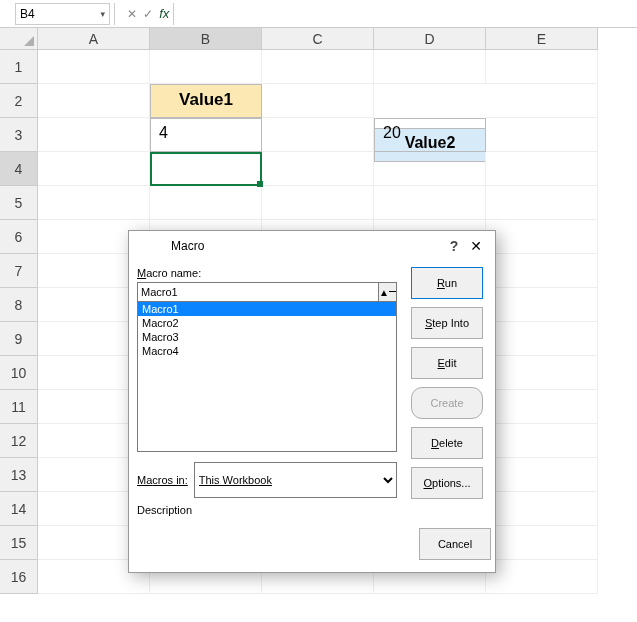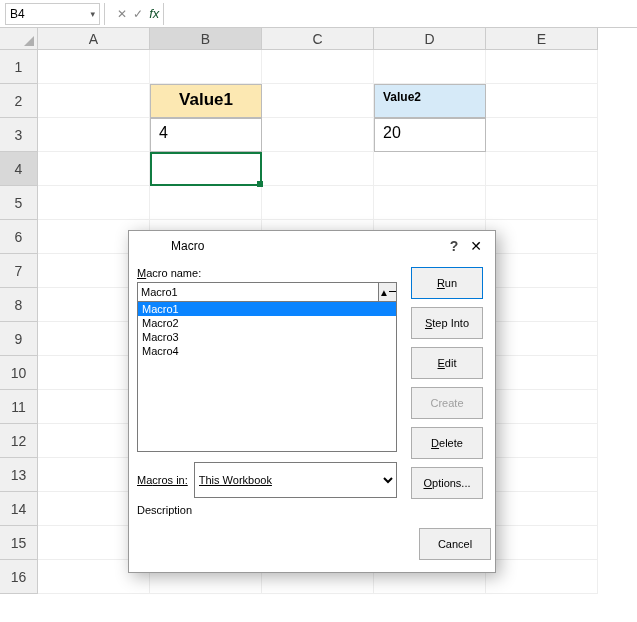--- a/index.html
+++ b/index.html
@@ -1,40 +1,40 @@
 <!DOCTYPE html>
 <html><head>
 <meta charset="utf-8">
 <style>
   * { box-sizing: border-box; margin: 0; padding: 0; font-family: "Segoe UI", Arial, sans-serif; }
   body { background: #fff; width: 637px; height: 622px; overflow: hidden; position: relative; }
   
   
   .formula-bar { display: flex; align-items: center; height: 28px; border-bottom: 1px solid #ccc; background: #fff; }
-  .name-box { width: 95px; height: 22px; border: 1px solid #ccc; margin-left: 5px; display: flex; align-items: center; padding: 0 4px; font-size: 12px; background: #fff; }
+  .name-box { width: 95px; height: 22px; border: 1px solid #ccc; margin-left: 15px; display: flex; align-items: center; padding: 0 4px; font-size: 12px; background: #fff; }
   .name-box-text { flex: 1; }
   .name-box-arrow { font-size: 9px; color: #555; cursor: pointer; }
   .fx-area { display: flex; align-items: center; margin-left: 8px; gap: 6px; }
   .fx-sep { width:1px;height:22px;background:#ccc;margin:0 4px;}
   .fx-btn { color: #888; font-size: 12px; cursor: pointer; font-style: normal; }
   .fx-label { font-style: italic; color: #14532d; font-size: 13px; cursor: pointer; }
   
   
   .sheet { position: relative; }
   .hdr-row { display: flex; height: 22px; }
   .corner { width: 38px; border-right: 1px solid #ccc; border-bottom: 1px solid #ccc; background: #f0f0f0; position: relative; }
   .corner::after { content:""; position:absolute; right:3px; bottom:3px; width:0;height:0;border-style:solid;border-width:0 0 10px 10px;border-color:transparent transparent #b0b0b0 transparent;}
   .col-hdr { width: 112px; text-align: center; font-size: 14px; color: #444; border-right: 1px solid #ccc; border-bottom: 1px solid #ccc; background: #f0f0f0; line-height: 22px; cursor: pointer; }
   .col-hdr.active { background: #d8d8d8; }
   .row { display: flex; height: 34px; }
   .row-hdr { width: 38px; text-align: center; font-size: 14px; color: #444; border-right: 1px solid #ccc; border-bottom: 1px solid #ccc; background: #f0f0f0; line-height: 34px; cursor: pointer; }
   .row-hdr.active { background: #d8d8d8; }
   .cell { width: 112px; height: 34px; border-right: 1px solid #eee; border-bottom: 1px solid #eee; font-size: 16px; padding: 5px 8px; cursor: cell; }
   .cell.header-orange { background: #fce8b2; border: 1px solid #bbb; font-weight: bold; text-align: center; font-size: 17px;}
-  .cell.header-blue { background: #d6eaf8; border: 1px solid #bbb; font-weight: bold; text-align: left; font-size: 12px;}
+  .cell.header-blue { background: #d6eaf8; border: 1px solid #bbb; font-weight: bold; text-align: center; font-size: 16px; margin-top: 44px;}
   .cell.boxed { border: 1px solid #bbb; }
   .cell.selected { border: 2px solid #107c41 !important; position: relative; }
   .cell.selected::after { content:""; position:absolute; right:-3px; bottom:-3px; width:6px;height:6px;background:#107c41;}
   
   
   .dialog { position: absolute; left: 128px; top: 230px; width: 368px; background: #fff; border: 1px solid #999; box-shadow: 4px 4px 16px rgba(0,0,0,0.3); font-size: 11px; }
   .dlg-title { display:flex; align-items:center; height:30px; padding: 0 8px; margin-left: 34px; }
   .dlg-title-text { flex:1; font-size: 12px; }
   .dlg-help { width:22px; text-align:center; font-size:14px; cursor:pointer; font-weight:bold;color:#444;}
   .dlg-close { width:22px; text-align:center; font-size:14px; cursor:pointer; }
@@ -46,21 +46,21 @@
   .scroll-top { width:18px; height:20px; border:1px solid #7a7a7a; display:flex;align-items:center;justify-content:center; font-size:10px; cursor:pointer; background:#efefef; border-left:none;}
   .macro-list { height:150px; border:1px solid #7a7a7a; border-top:none; font-size:11px; overflow:hidden; position:relative; }
   .macro-item { padding: 1px 4px; cursor:pointer; }
   .macro-item.sel { background:#0a84ff; color:#fff; }
   .macros-in { display:flex; align-items:center; margin-top:10px; gap:6px;text-decoration:underline;}
   .macros-in select { flex:1; height:36px; font-size:11px; border:1px solid #7a7a7a; background:#fff;}
   .desc { margin-top:6px; font-size:11px;}
   .dlg-right { width:72px; display:flex; flex-direction:column; gap:8px; }
   .dlg-btn { height:32px; border:1px solid #adadad; background:#f0f0f0; font-size:11px; cursor:pointer; }
   .dlg-btn.primary { border:1.5px solid #0078d7; }
-  .dlg-btn:disabled { color:#a0a0a0; cursor:default;}
+  .dlg-btn:disabled { color:#a0a0a0; cursor:default;border-radius:11px;}
   .dlg-footer { display:flex; justify-content:flex-end; padding:0 4px 12px 0;}
   .dlg-footer .dlg-btn { width:72px; }
   u{text-decoration:underline;}
 </style>
 </head>
 <body>
 
 <div class="formula-bar">
   <div class="name-box">
     <span class="name-box-text">B4</span>

